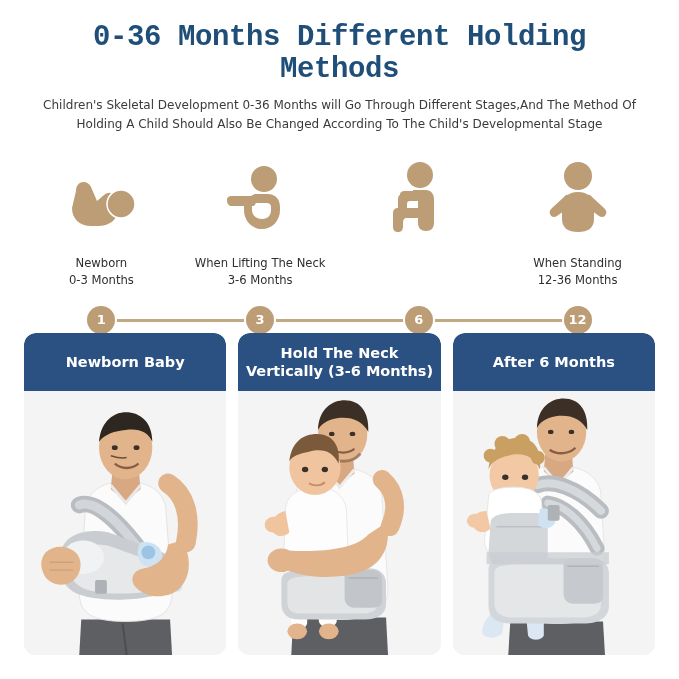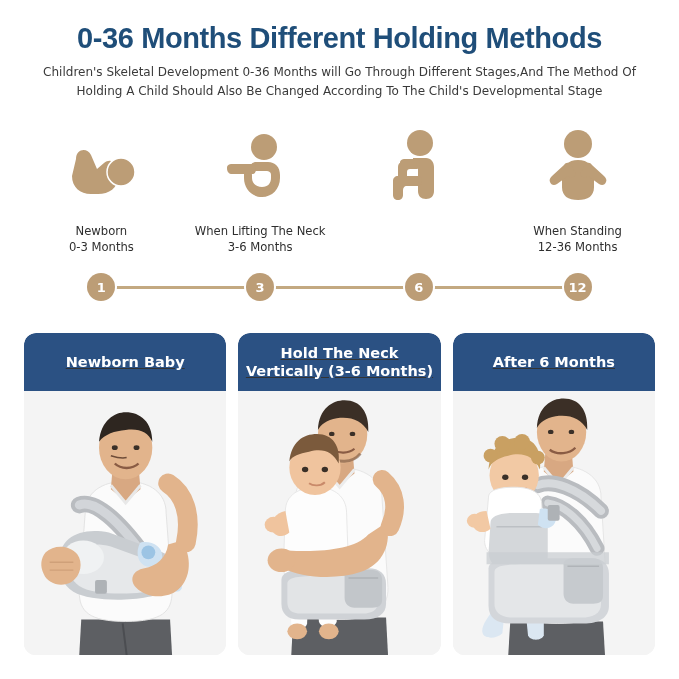--- a/index.html
+++ b/index.html
@@ -15,21 +15,21 @@
     overflow: hidden;
     position: relative;
   }
 
   
   .header {
     padding: 22px 28px 0 28px;
     text-align: center;
   }
   .main-title {
-    font-family: Liberation Sans, sans-serif;
+    font-family: Liberation Mono, monospace;
     font-size: 29px;
     font-weight: bold;
     color: #1f4e79;
     letter-spacing: -0.4px;
     line-height: 1.12;
     margin: 0;
   }
   .subtitle {
     margin: 9px auto 0 auto;
     max-width: 600px;
@@ -115,21 +115,20 @@
   }
 
   
   .cards {
     position: absolute;
     left: 24px;
     right: 24px;
     top: 333px;
     display: flex;
     gap: 12px;
-    text-decoration: underline;
   }
   .card {
     flex: 1 1 0;
     border-radius: 12px;
     overflow: hidden;
     background: #f2f2f2;
     position: relative;
     height: 322px;
   }
   .card-header {

